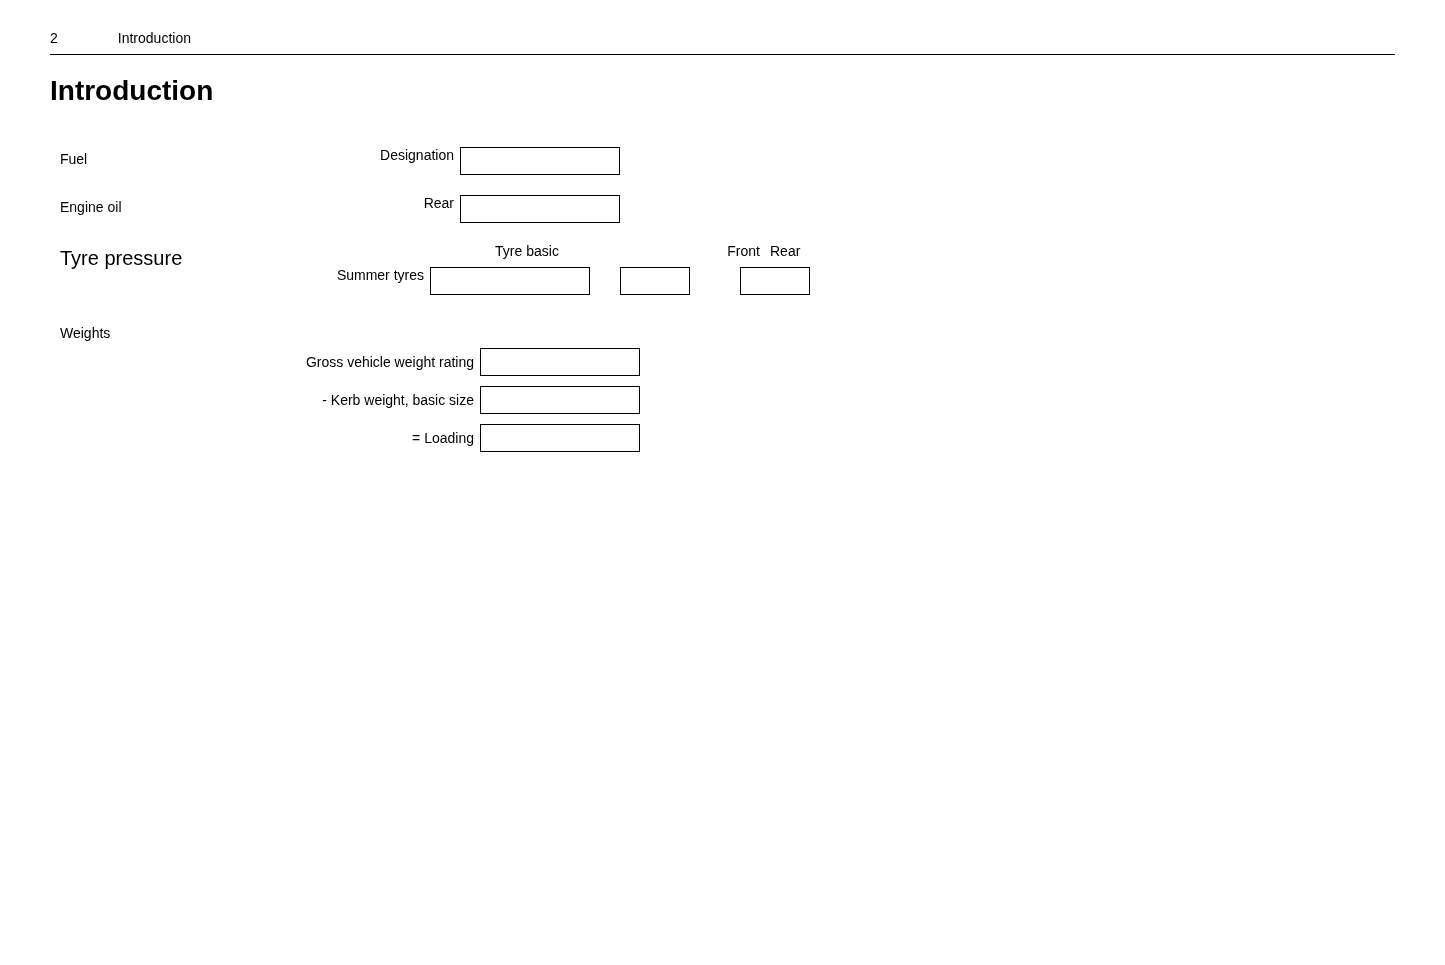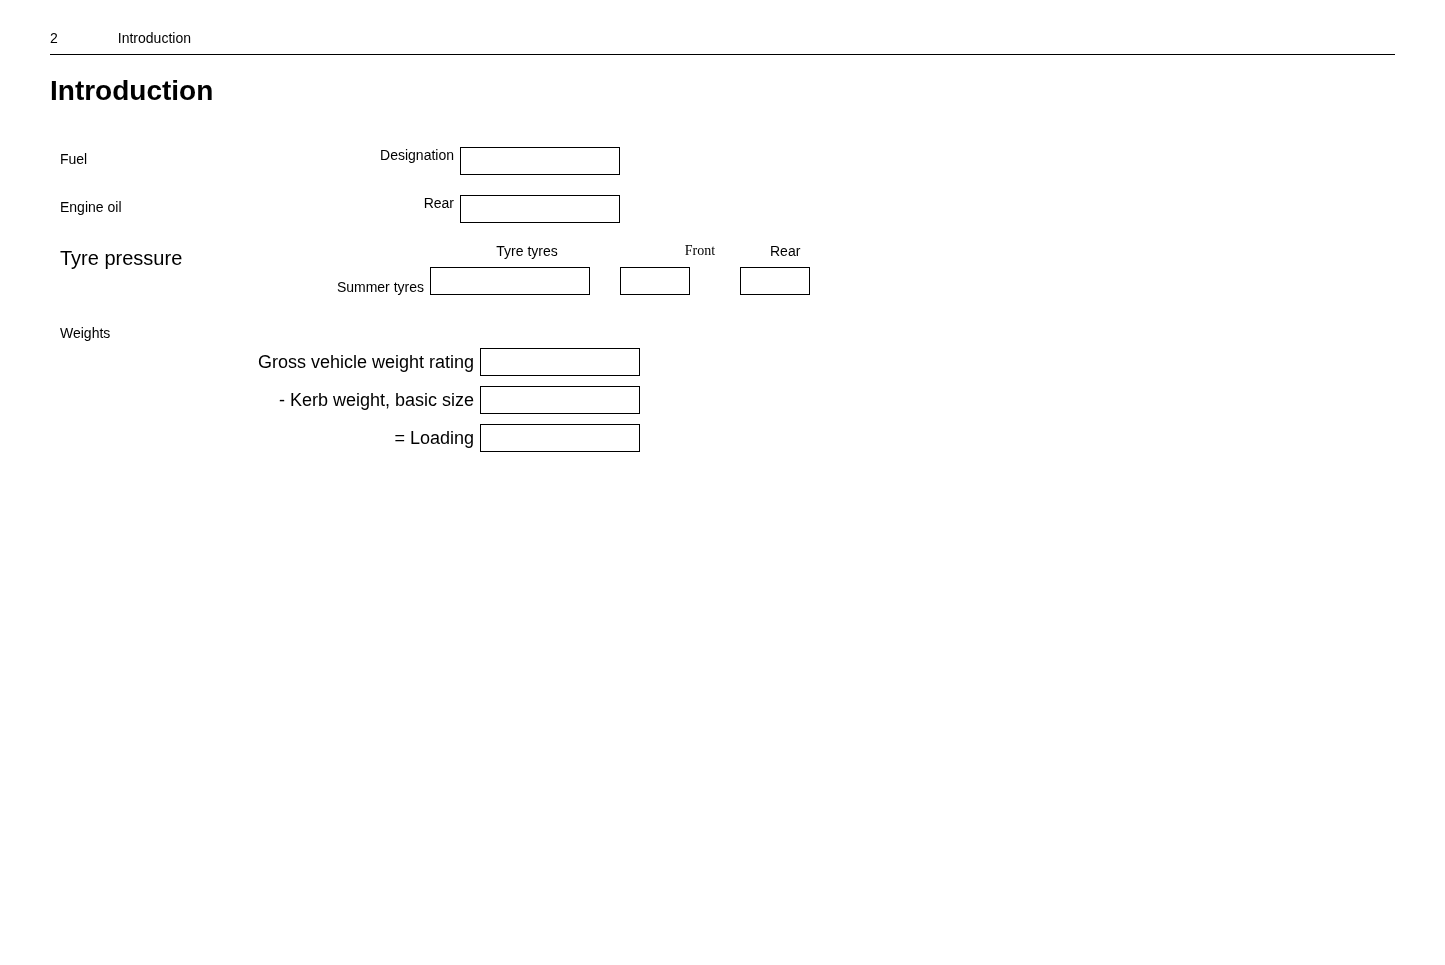--- a/index.html
+++ b/index.html
@@ -124,34 +124,33 @@
     }
 
     .tyre-col-tyre-size {
       width: 200px;
       text-align: center;
       padding-right: 6px;
     }
 
     .tyre-col-front {
       width: 130px;
-      text-align: center;
+      text-align: right;
       padding-left: 10px;
-      font-family: Liberation Serif, serif;
     }
 
     .tyre-col-rear {
       width: 130px;
       text-align: left;
       padding-left: 10px;
     }
 
     .tyre-data-row {
       display: flex;
-      align-items: flex-end;
+      align-items: flex-start;
       margin-bottom: 10px;
       gap: 0;
     }
 
     .tyre-row-label {
       text-align: right;
       font-size: 14px;
       min-width: 170px;
       padding-right: 6px;
     }
@@ -194,21 +193,21 @@
       gap: 10px;
     }
 
     .weight-field-row {
       display: flex;
       align-items: center;
     }
 
     .weight-field-label {
       text-align: right;
-      font-size: 18px;
+      font-size: 14px;
       min-width: 420px;
       padding-right: 6px;
     }
 
     .weight-input {
       width: 160px;
       height: 28px;
       border: 1px solid #000;
       background: #ffffff;
     }
@@ -246,21 +245,21 @@
         </div>
       </div>
     </div>
 
     <div class="tyre-section">
       <div class="tyre-section-label">Tyre pressure</div>
       <div class="tyre-fields">
 
         <div class="tyre-header-row">
           <div style="min-width:170px;"></div>
-          <div class="tyre-col-tyre-size tyre-col-header">Tyre tyres</div>
+          <div class="tyre-col-tyre-size tyre-col-header">Tyre basic</div>
           <div class="tyre-col-front tyre-col-header">Front</div>
           <div class="tyre-col-rear tyre-col-header">Rear</div>
         </div>
 
         <div class="tyre-data-row">
           <span class="tyre-row-label">Summer tyres</span>
           <div class="tyre-size-input"></div>
           <div class="tyre-front-input"></div>
           <div class="tyre-rear-input"></div>
         </div>

